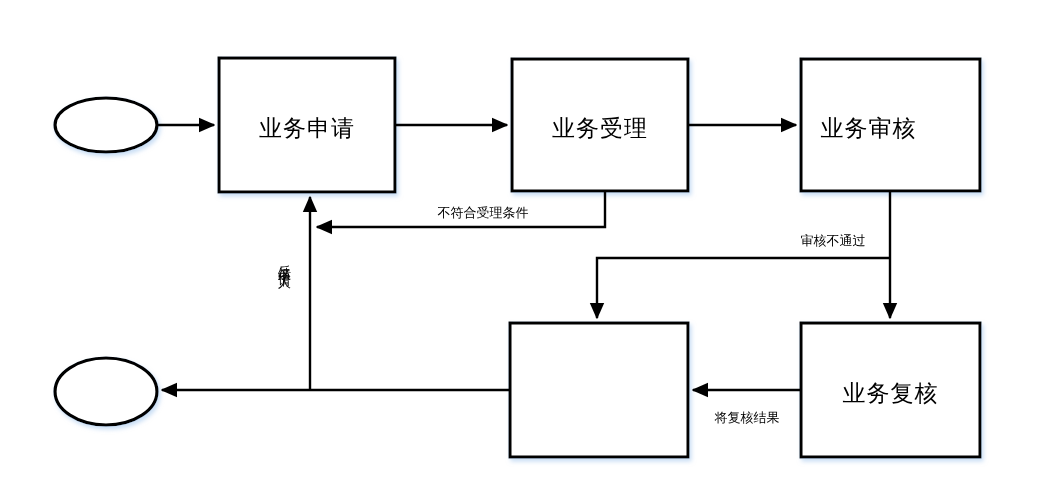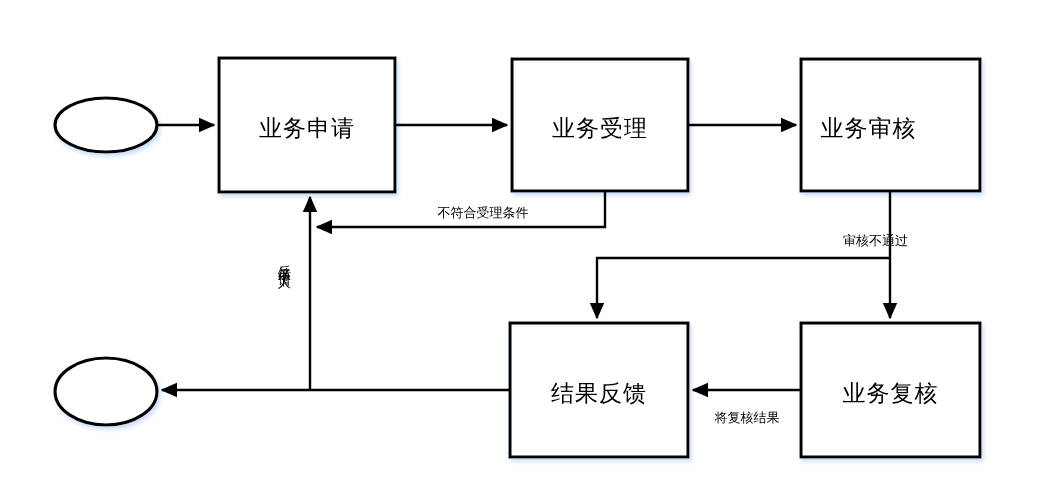--- a/index.html
+++ b/index.html
@@ -107,26 +107,25 @@
 
     </g>
   </svg>
 
   <div class="node-label" style="left:512px; top:113px; width:176px;">业务受理</div>
 
   <div class="node-label" style="left:219px; top:113px; width:176px;">业务申请</div>
 
   <div class="node-label" style="left:779px; top:113px; width:179px;">业务审核</div>
 
-  <div class="node-label" style="left:510px; top:378px; width:178px;">结果反馈</div>
 
   <div class="node-label" style="left:801px; top:378px; width:179px;">业务复核</div>
 
   <div class="edge-label" style="left:383px; top:204px; width:200px;">不符合受理条件</div>
 
-  <div class="edge-label" style="left:758px; top:232px; width:150px;text-align:right;">审核不通过</div>
+  <div class="edge-label" style="left:758px; top:232px; width:150px;">审核不通过</div>
 
   <div class="edge-label vertical" style="left:276px; top:205px; height:112px;">反馈申请人</div>
 
   <div class="edge-label" style="left:695px; top:409px; width:104px;">将复核结果</div>
 
 
 </div>
 
 </body></html>

